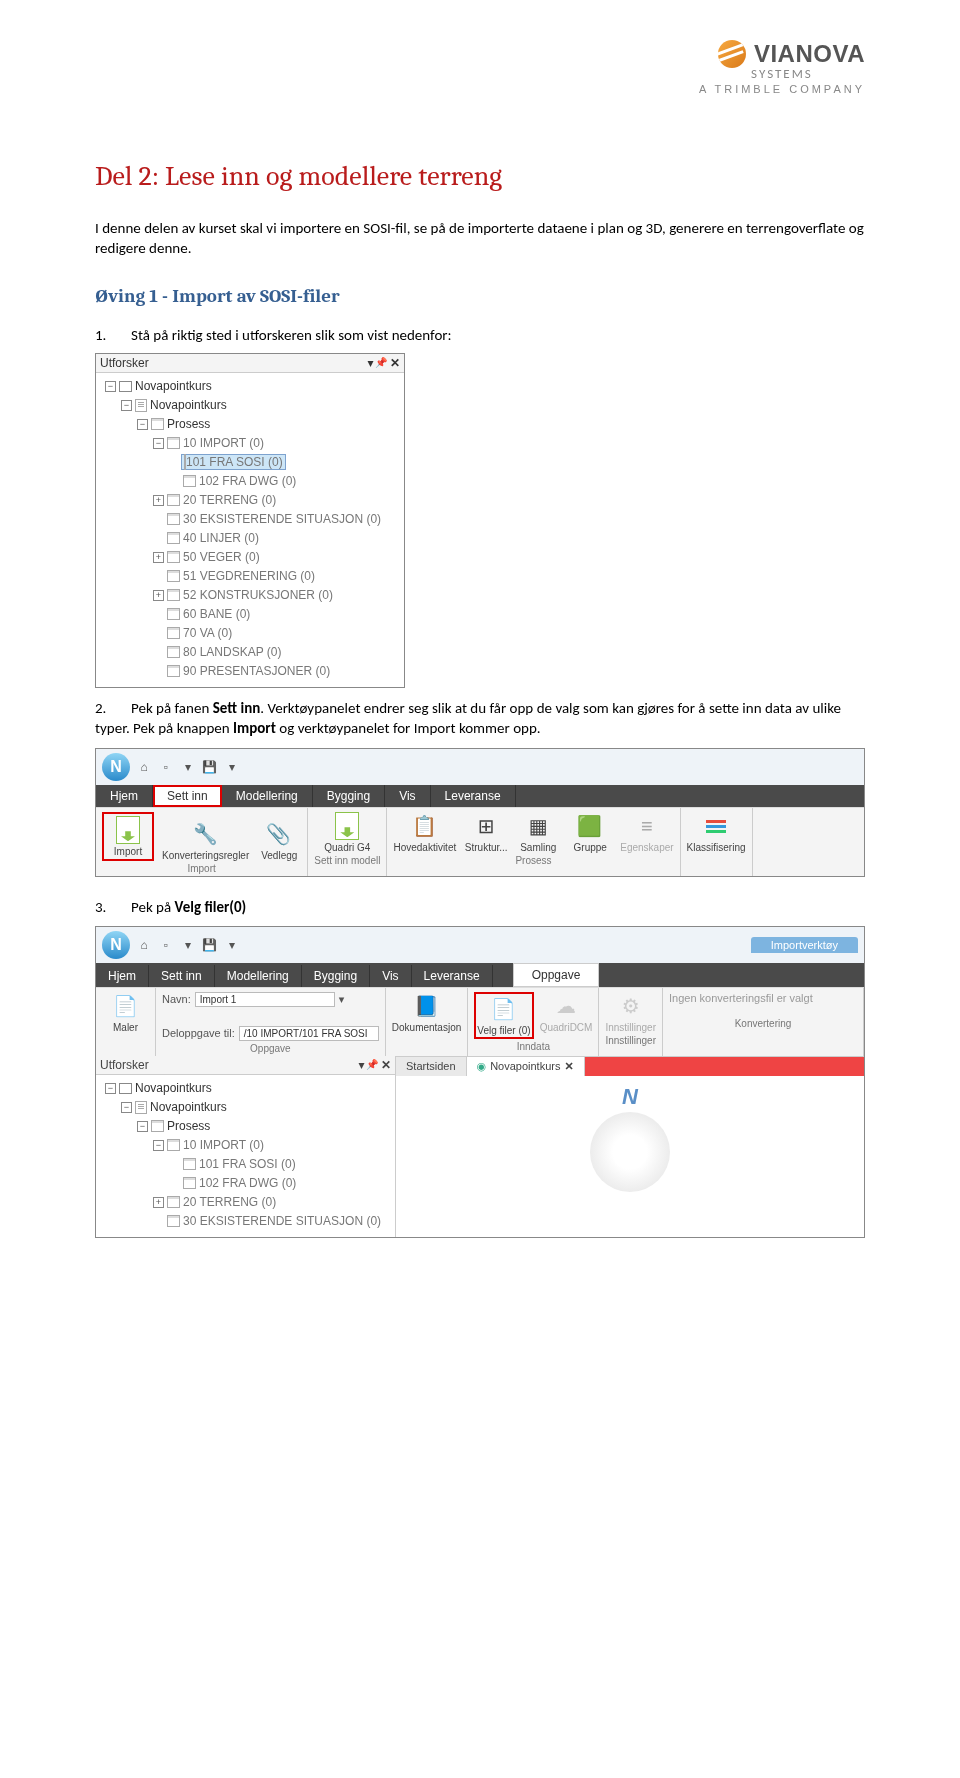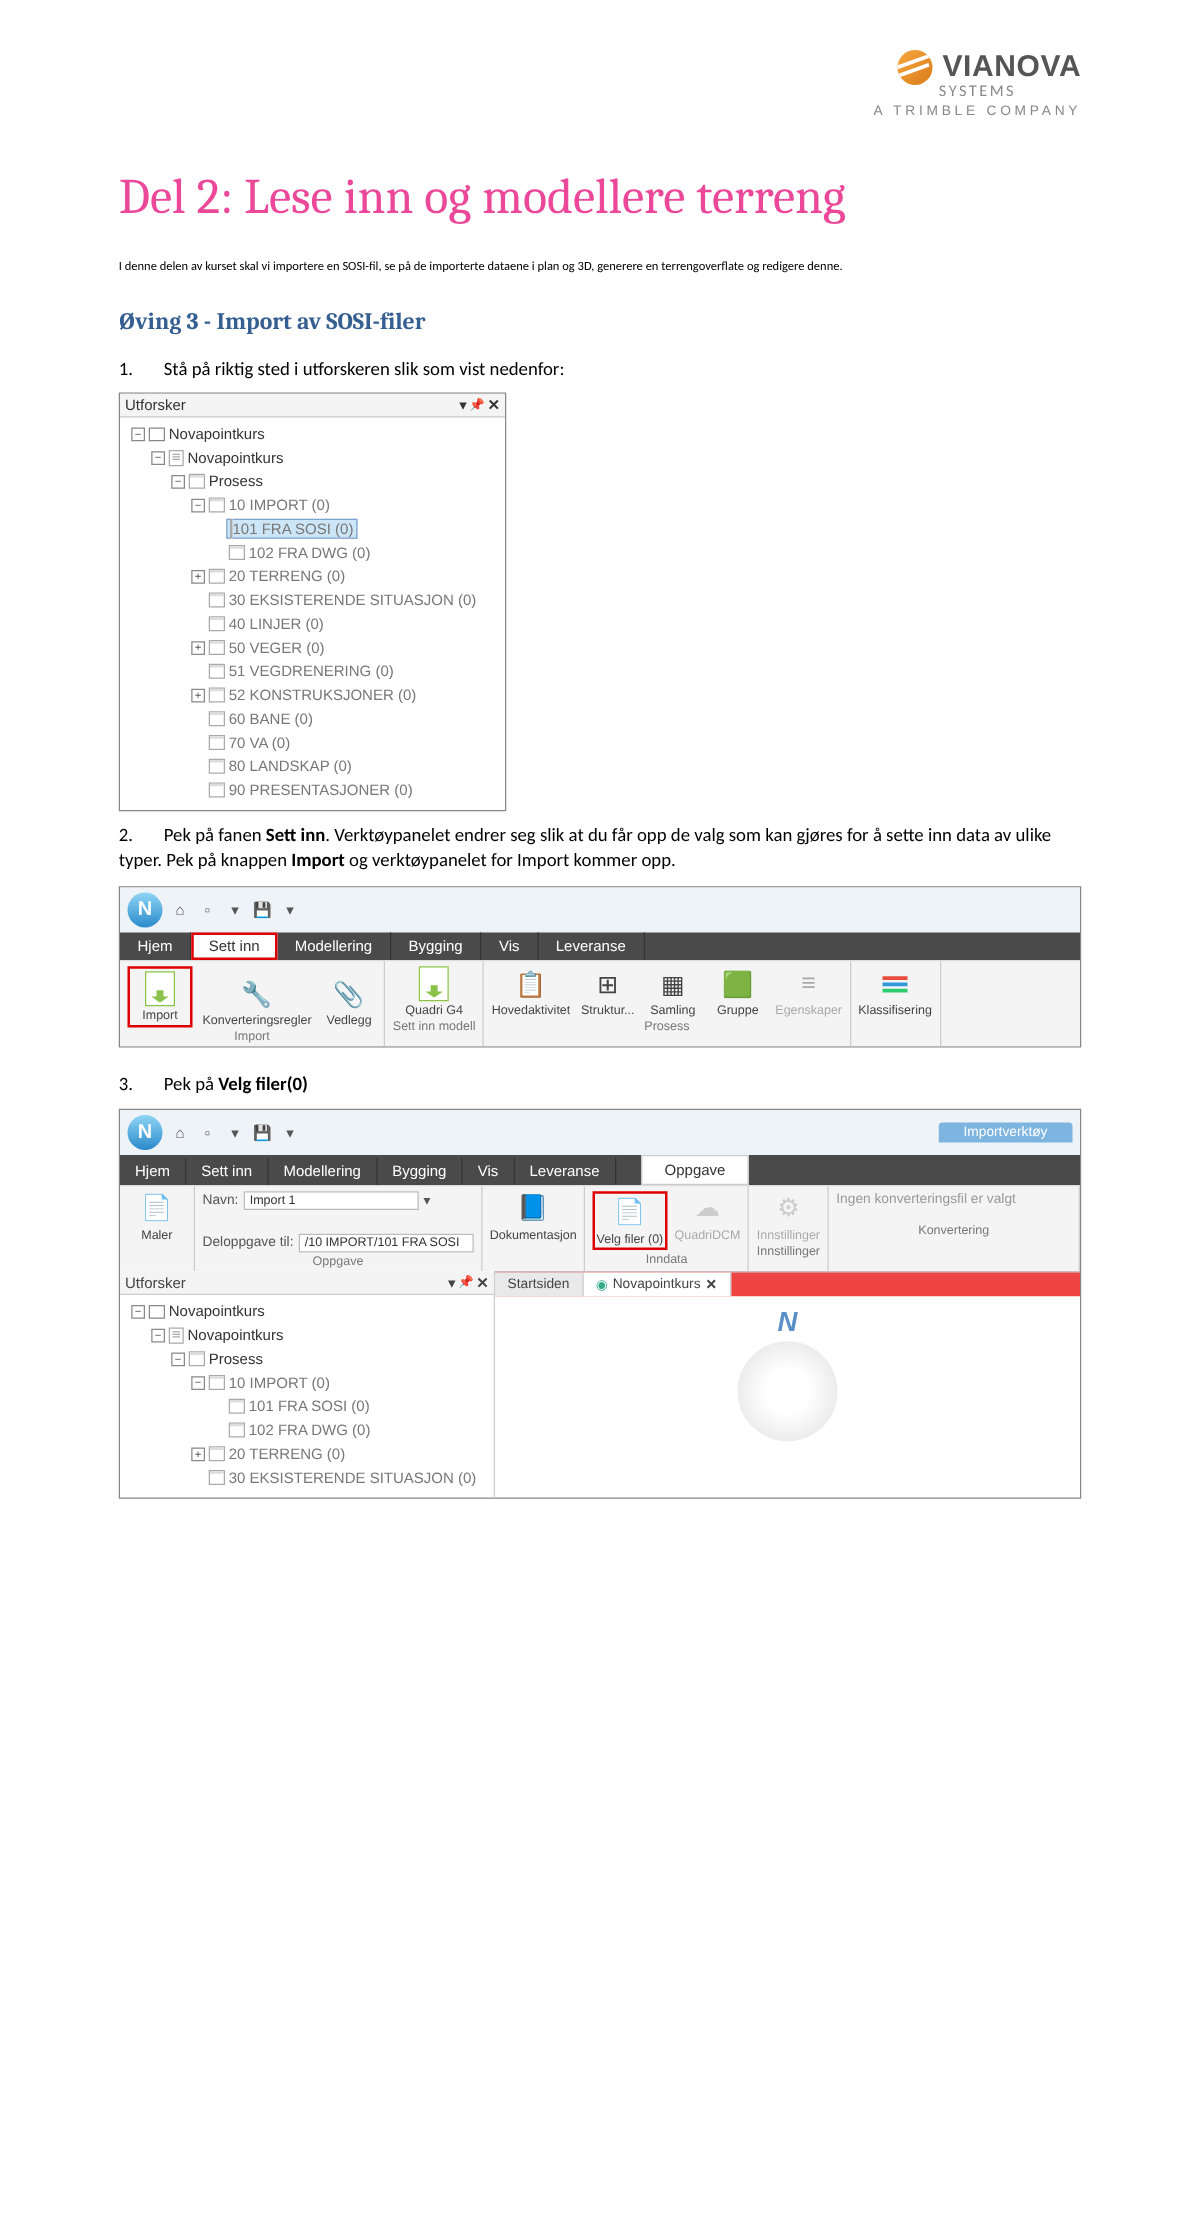--- a/index.html
+++ b/index.html
@@ -7,22 +7,22 @@
   .page { padding: 90px 95px 45px 95px; position: relative; min-height: 1778px; }
   .logo-block { position: absolute; top: 40px; right: 95px; text-align: right; }
   .logo-row { display: flex; align-items: center; justify-content: flex-end; gap: 8px; }
   .logo-circle { width: 28px; height: 28px; border-radius: 50%; background: linear-gradient(135deg, #f7a940, #d97a1a); position: relative; overflow: hidden; }
   .logo-circle::before, .logo-circle::after { content:""; position:absolute; background:#fff; height:3px; width:100%; transform:rotate(-20deg); }
   .logo-circle::before { top:8px; left:-2px; }
   .logo-circle::after { top:15px; left:-2px; }
   .logo-text { font-weight:700; font-size:24px; color:#555; letter-spacing:0.5px; font-family: Arial, sans-serif;}
   .logo-sys { font-weight:400; font-size:13px; color:#888; margin-top:-2px; letter-spacing:2px; display:block; text-align:center;}
   .logo-sub { font-size:11px; color:#888; letter-spacing:3px; margin-top:2px; font-family: Arial, sans-serif;}
-  h1 { color:#ec4899; font-size:40px; font-weight:400; margin-top:44px; margin-bottom:26px; font-family:Cambria, Georgia, serif;}
-  .intro { font-size:10px; line-height:1.35; margin-bottom:26px; }
+  h1 { color:#b91c1c; font-size:28px; font-weight:400; margin-top:70px; margin-bottom:26px; font-family:Cambria, Georgia, serif;}
+  .intro { font-size:15px; line-height:1.35; margin-bottom:26px; }
   h2 { color:#365f91; font-size:19px; font-weight:700; margin-bottom:18px; font-family:Cambria, Georgia, serif;}
   .step { font-size:15px; line-height:1.35; margin-bottom:8px; margin-left:36px; text-indent:-36px;}
   .step .num { display:inline-block; width:36px; text-indent:0;}
   .step-block { margin-left:0; text-indent:0; font-size:15px; line-height:1.35; margin-bottom:8px;}
   .bold { font-weight:700; }
 
   
   .shot1 { border:1px solid #888; width:310px; margin:6px 0 10px 0; font-family:"Segoe UI", Tahoma, sans-serif; font-size:12px; color:#333; background:#fff;}
   .shot1-title { display:flex; align-items:center; background:#f4f4f4; border-bottom:1px solid #ccc; padding:2px 4px; font-size:12px;}
   .shot1-title .t { flex:1; }
@@ -95,21 +95,21 @@
     <div class="logo-row">
       <span class="logo-circle"></span>
       <span class="logo-text">VIANOVA</span>
     </div>
     <span class="logo-sys">SYSTEMS</span>
     <div class="logo-sub">A TRIMBLE COMPANY</div>
   </div>
 
   <h1>Del 2: Lese inn og modellere terreng</h1>
   <p class="intro">I denne delen av kurset skal vi importere en SOSI-fil, se på de importerte dataene i plan og 3D, generere en terrengoverflate og redigere denne.</p>
-  <h2>Øving 3 - Import av SOSI-filer</h2>
+  <h2>Øving 1 - Import av SOSI-filer</h2>
 
   <p class="step">
     <span class="num">1.</span><span>Stå på riktig sted i utforskeren slik som vist nedenfor:</span>
   </p>
 
   <div class="shot1">
     <div class="shot1-title">
       <span class="t">Utforsker</span>
       <span class="shot1-titleicons">
         <span>▾</span>

